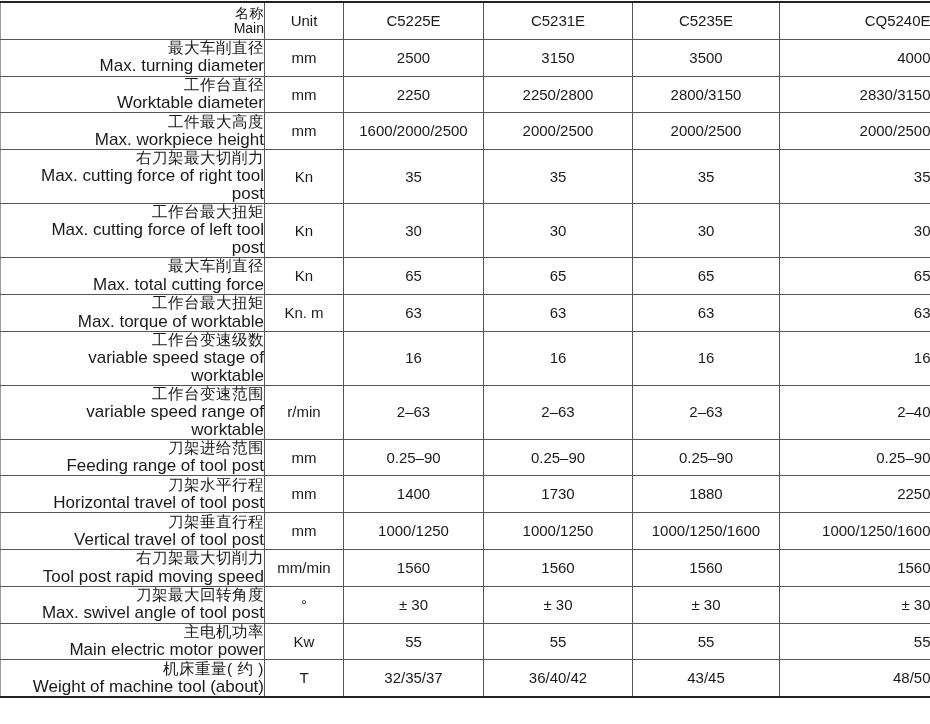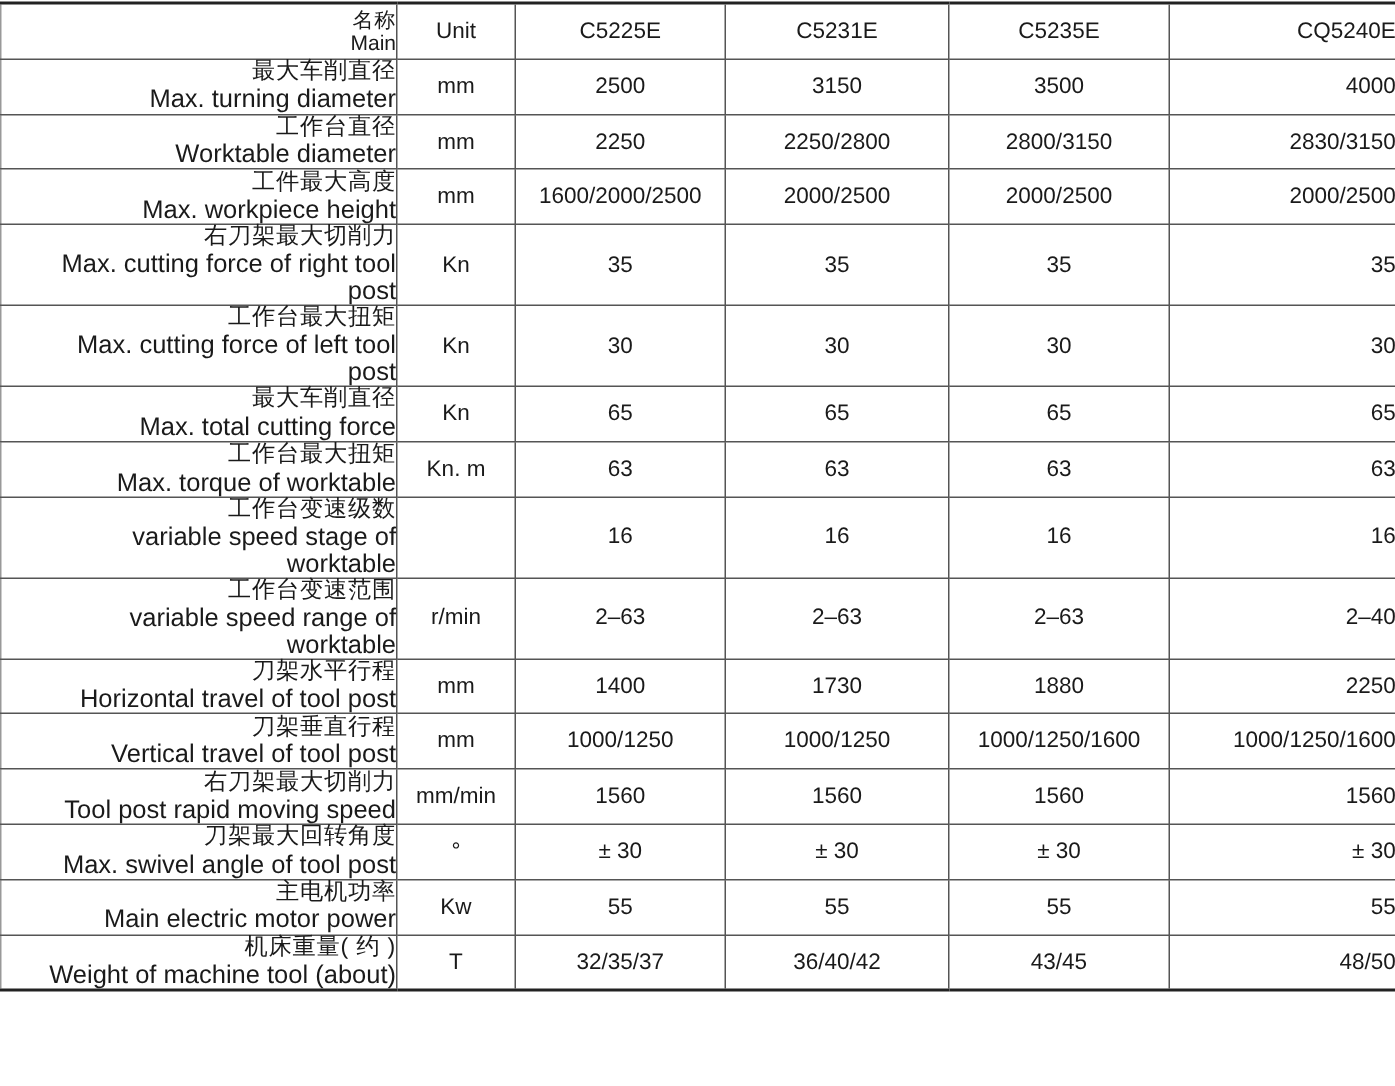--- a/index.html
+++ b/index.html
@@ -132,20 +132,31 @@
           <span class="en">variable speed range of worktable</span>
         </td>
         <td>r/min</td>
         <td>2–63</td>
         <td>2–63</td>
         <td>2–63</td>
         <td>2–40</td>
       </tr>
       <tr>
         <td>
+          <span class="cn">刀架进给范围</span>
+          <span class="en">Feeding range of tool post</span>
+        </td>
+        <td>mm</td>
+        <td>0.25–90</td>
+        <td>0.25–90</td>
+        <td>0.25–90</td>
+        <td>0.25–90</td>
+      </tr>
+      <tr>
+        <td>
           <span class="cn">刀架水平行程</span>
           <span class="en">Horizontal travel of tool post</span>
         </td>
         <td>mm</td>
         <td>1400</td>
         <td>1730</td>
         <td>1880</td>
         <td>2250</td>
       </tr>
       <tr>

